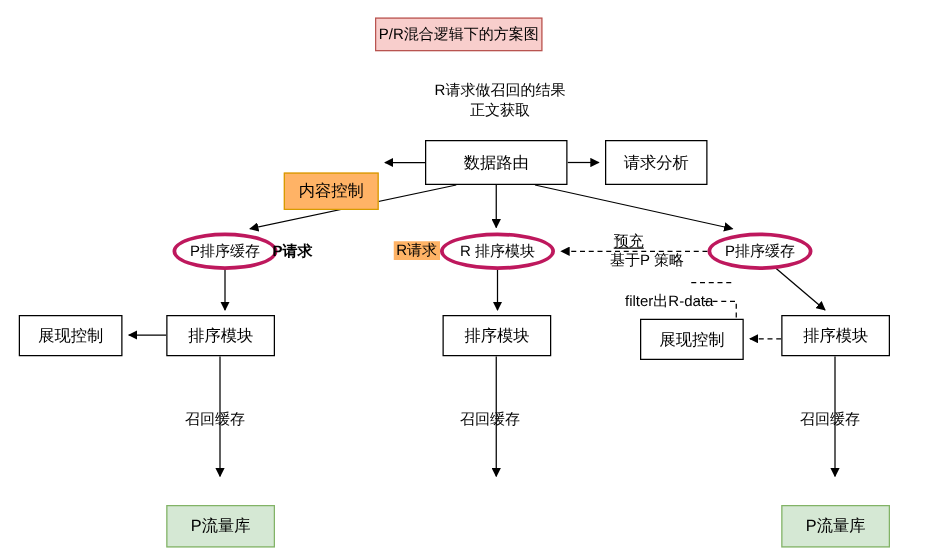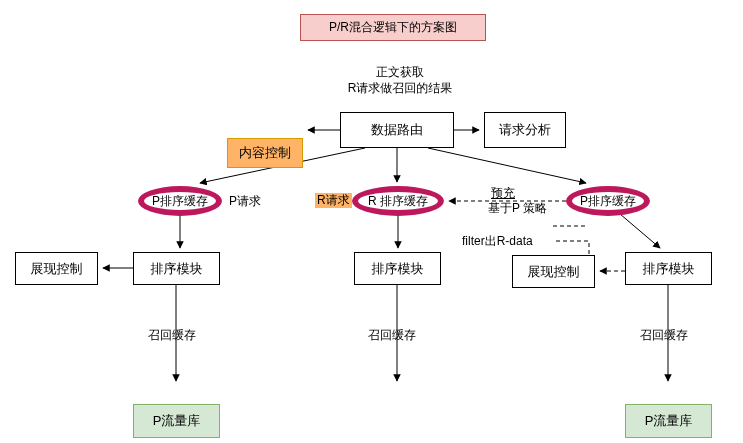--- a/index.html
+++ b/index.html
@@ -11,21 +11,21 @@
   .box{
     position:absolute;border:1px solid #000;background:#fff;
     display:flex;align-items:center;justify-content:center;
     font-size:13px;box-sizing:border-box;text-align:center;
   }
   .box.pink{background:#f8cecc;border-color:#b85450;}
   .box.orange{background:#ffb366;border-color:#d79b00;}
   .box.green{background:#d5e8d4;border-color:#82b366;margin-top:19px;}
   .box.yellow{background:#fff2cc;border-color:#d6b656;}
   .ellipse{
-    position:absolute;border:6px solid #be185d;background:#fff;border-radius:50%;
+    position:absolute;border:3px solid #be185d;background:#fff;border-radius:50%;
     display:flex;align-items:center;justify-content:center;
     font-size:12px;box-sizing:border-box;text-align:center;
   }
   .lbl{
     position:absolute;font-size:12px;line-height:15px;white-space:nowrap;
   }
   .note{
     position:absolute;font-size:12px;line-height:16px;text-align:center;
   }
   .hl{background:#ffb366;padding:0 2px;}
@@ -69,44 +69,44 @@
     <line x1="620" y1="214" x2="660" y2="248" stroke="#000" stroke-width="1" marker-end="url(#arrow)"></line>
 
     <line x1="625" y1="271" x2="600" y2="271" stroke="#000" stroke-width="1" stroke-dasharray="4 3" marker-end="url(#arrow)"></line>
 
     <line x1="668" y1="285" x2="668" y2="381" stroke="#000" stroke-width="1" marker-end="url(#arrow)"></line>
 
     <line x1="553" y1="226" x2="586" y2="226" stroke="#000" stroke-width="1" stroke-dasharray="4 3"></line>
     <polyline points="556,241 589,241 589,254" fill="none" stroke="#000" stroke-width="1" stroke-dasharray="4 3"></polyline>
   </svg>
 
-  <div class="box pink" style="left:300px;top:14px;width:186px;height:27px;font-size:12px;">P/R混合逻辑下的方案图</div>
+  <div class="box pink" style="left:300px;top:14px;width:134px;height:27px;font-size:12px;">P/R混合逻辑下的方案图</div>
 
   <div class="note" style="left:330px;top:64px;width:140px;">
+    <div>R请求做召回的结果</div>
     <div>正文获取</div>
-    <div>R请求做召回的结果</div>
   </div>
 
   <div class="box orange" style="left:227px;top:115px;width:76px;height:30px;margin-top:23px;">内容控制</div>
   <div class="box" style="left:340px;top:112px;width:114px;height:36px;">数据路由</div>
   <div class="box" style="left:484px;top:112px;width:82px;height:36px;">请求分析</div>
 
   <div class="ellipse" style="left:138px;top:186px;width:84px;height:30px;">P排序缓存</div>
-  <div class="lbl" style="left:229px;top:194px;">P请求</div>
+  <div class="lbl" style="left:218px;top:194px;font-weight:bold;">P请求</div>
 
   <span class="lbl hl" style="left:315px;top:193px;">R请求</span>
-  <div class="ellipse" style="left:352px;top:186px;width:92px;height:30px;">R 排序缓存</div>
+  <div class="ellipse" style="left:352px;top:186px;width:92px;height:30px;">R 排序模块</div>
 
   <div class="lbl" style="left:491px;top:186px;text-decoration:underline;">预充</div>
 
   <div class="ellipse" style="left:566px;top:186px;width:84px;height:30px;">P排序缓存</div>
 
 
   <div class="lbl" style="left:488px;top:201px;">基于P 策略</div>
-  <div class="lbl" style="left:462px;top:234px;">filter出R-data</div>
+  <div class="lbl" style="left:500px;top:234px;">filter出R-data</div>
 
   <div class="box" style="left:15px;top:252px;width:83px;height:33px;">展现控制</div>
   <div class="box" style="left:133px;top:252px;width:87px;height:33px;">排序模块</div>
   <div class="box" style="left:354px;top:252px;width:87px;height:33px;">排序模块</div>
   <div class="box" style="left:512px;top:255px;width:83px;height:33px;">展现控制</div>
   <div class="box" style="left:625px;top:252px;width:87px;height:33px;">排序模块</div>
 
   <div class="lbl" style="left:148px;top:328px;">召回缓存</div>
   <div class="lbl" style="left:368px;top:328px;">召回缓存</div>
   <div class="lbl" style="left:640px;top:328px;">召回缓存</div>

